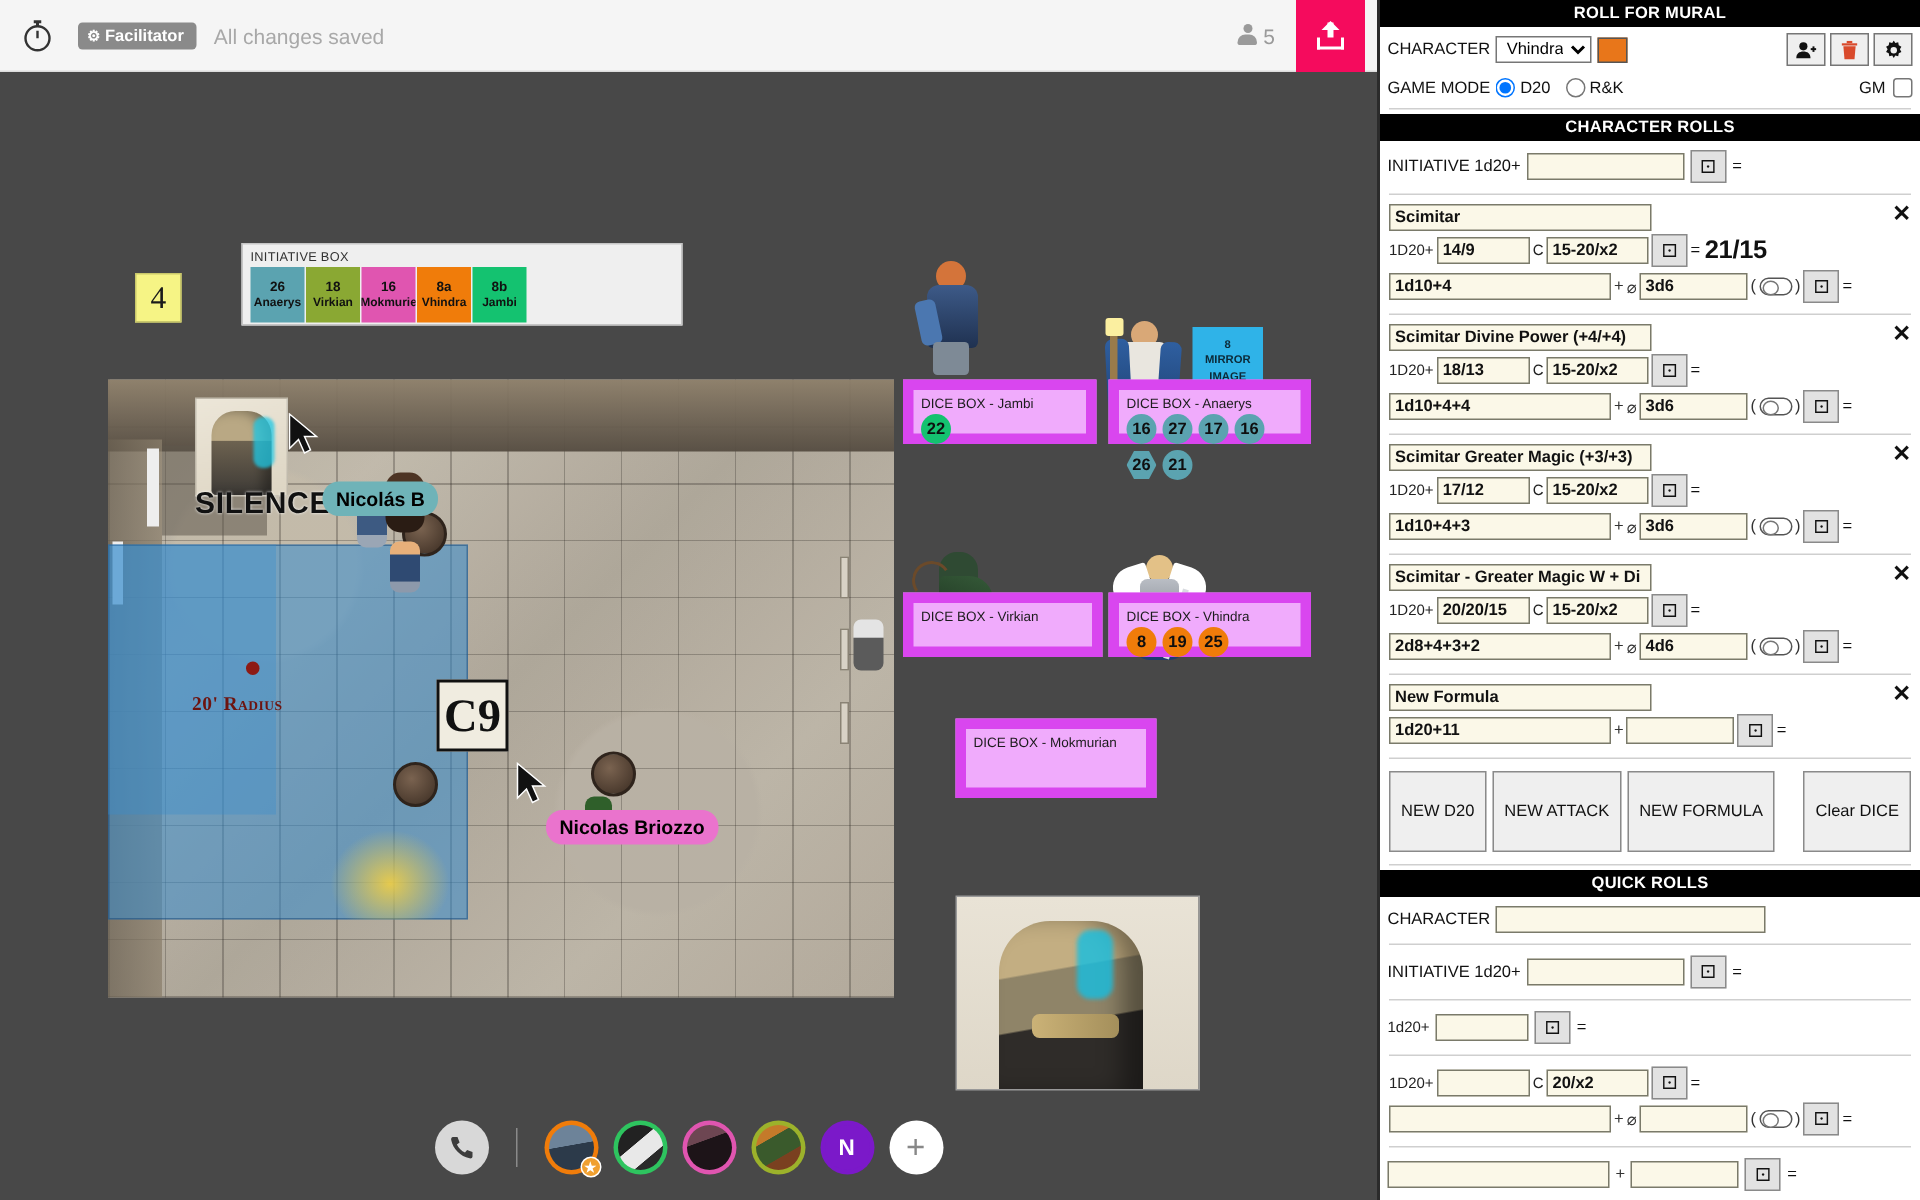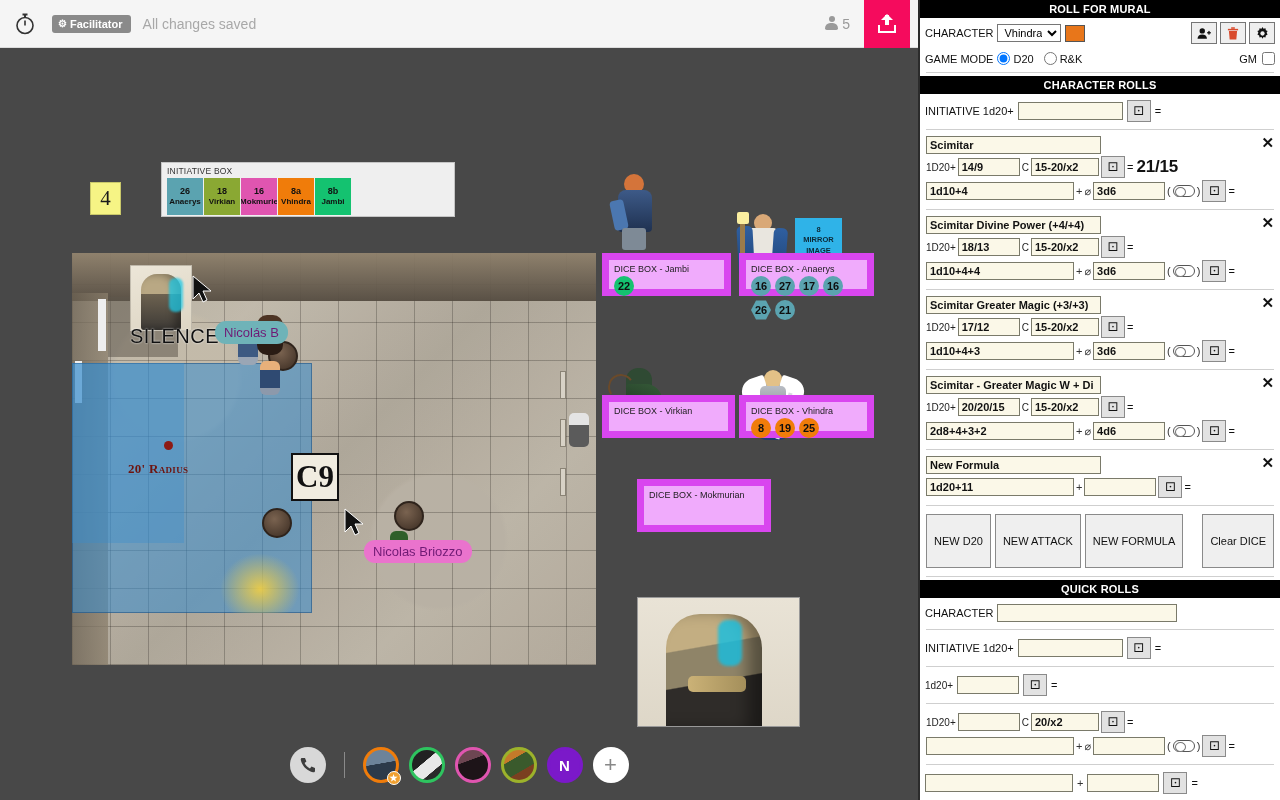--- a/index.html
+++ b/index.html
@@ -119,21 +119,21 @@
   }
   .barrel {
     position:absolute; width:30px; height:30px; border-radius:50%;
     background: radial-gradient(circle at 40% 35%, #7a6350, #4e3d30 70%, #3a2c22);
     border:2px solid #2f241c;
   }
   .torch-post {
     position:absolute; width:6px; height:28px; background:#d8d2c6; border:1px solid #8a8375;
   }
   .silence-label {
-    position:absolute; left:58px; top:72px; color:#111; font-size:20px; font-weight:normal;
+    position:absolute; left:58px; top:72px; color:#111; font-size:20px; font-weight:bold;
     letter-spacing:.5px; text-shadow: 0 0 2px #fff; text-align: center;
   }
   .c9-marker {
     position:absolute; left:219px; top:200px; width:48px; height:48px;
     background:#f0ece0; border:2px solid #111; display:flex; align-items:center;
     justify-content:center; font-size:31px; font-weight:bold; color:#111;
     font-family:"Liberation Serif", serif;
   }
   .token-mural {
     position:absolute; left:58px; top:12px; width:62px; height:66px;
@@ -150,21 +150,21 @@
   }
   .mural-figure::after {
     content:''; position:absolute; right:-2px; top:4px; width:14px; height:34px;
     background: rgba(30,200,230,.75); border-radius:6px; filter: blur(1px);
   }
   .mini-token {
     position:absolute; width:20px; height:34px;
   }
   .nametag {
     position:absolute; padding:4px 9px; border-radius:11px; font-size:13px;
-    font-weight:normal; color:#701a75; white-space:nowrap;
+    font-weight:bold; color:#000000; white-space:nowrap;
   }
   .nametag.teal { background:#6fb3b8; }
   .nametag.pink { background:#ea73cd; }
   .cursor-arrow { position:absolute; width:0; height:0; }
 
   
   .fig {
     position:absolute;
   }
   .mirror-card {

